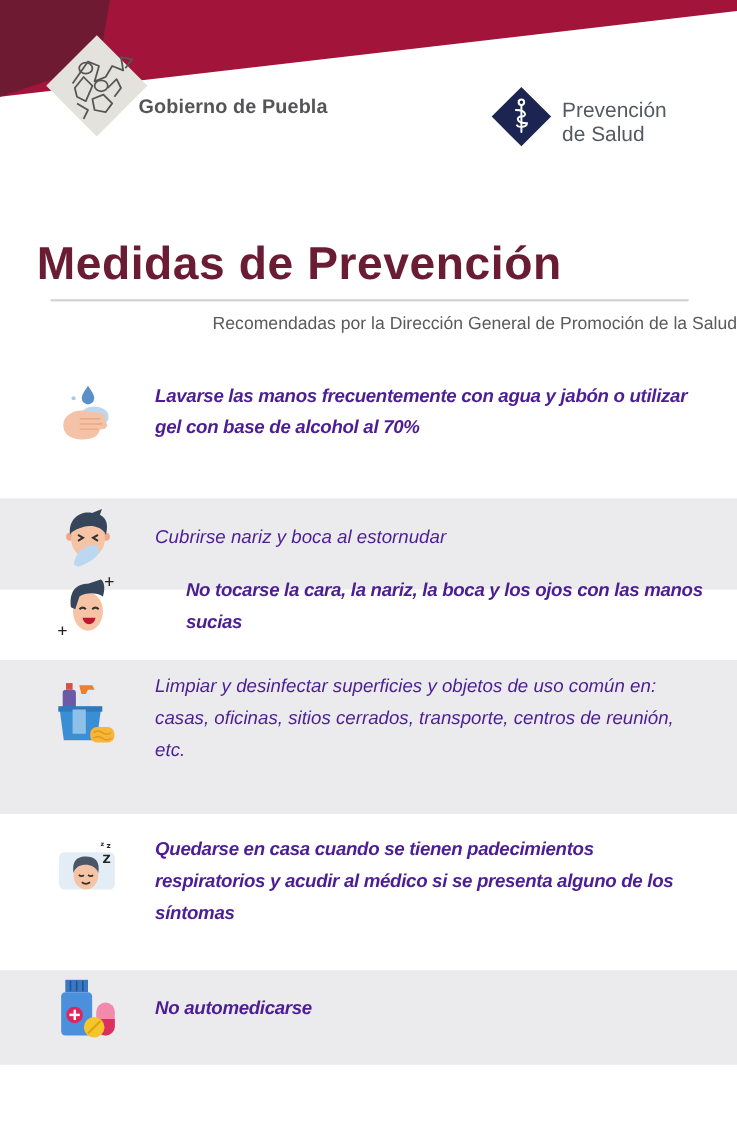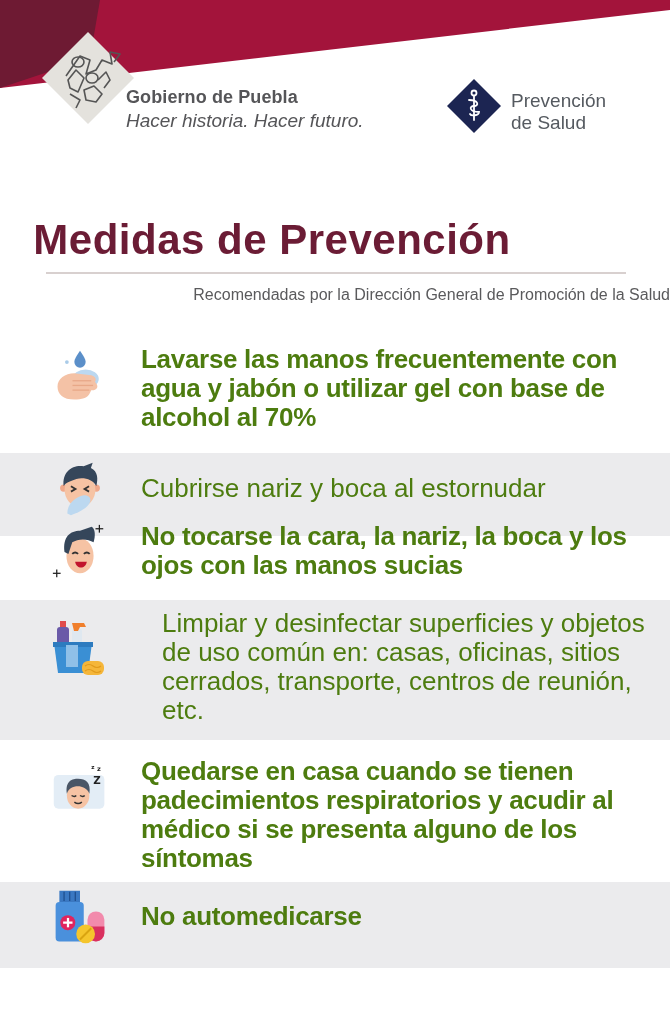--- a/index.html
+++ b/index.html
@@ -22,21 +22,21 @@
   .title-rule { position: absolute; left: 46px; width: 580px; top: 272px; height: 2px; background: #d8d0cf; }
   .subtitle {
     position: absolute; left: 0; width: 670px; top: 285px; text-align: right;
     font-size: 16px; color: #5a5a5c; line-height: 20px;
   }
   .row { position: absolute; left: 0; width: 670px; display: flex; align-items: center; }
   .row.shade { background: #ebebed; }
   .row .icon { position: absolute; left: 48px; width: 64px; display: flex; justify-content: center; align-items: center; }
   .row .text {
     position: absolute; left: 141px; width: 490px;
-    font-size: 26px; line-height: 29px; color: #4d7c0f;
+    font-size: 17px; line-height: 29px; color: #4c1d95; font-style: italic;
   }
   .row .text.bold { font-weight: bold; letter-spacing: -0.3px; }
 </style>
 </head>
 <body>
 
 <svg class="banner" viewBox="0 0 670 100" width="670" height="100">
   <polygon points="0,0 670,0 670,10 0,88" fill="#a3143b"></polygon>
   <polygon points="0,0 100,0 90,58 0,88" fill="#6e1a33"></polygon>
 </svg>
@@ -49,21 +49,20 @@
     <ellipse cx="52" cy="48" rx="6" ry="5"></ellipse>
     <path d="M28,50 L36,40 L44,48 L38,62 L30,58 Z"></path>
     <path d="M44,60 L54,56 L62,64 L56,72 L46,70 Z"></path>
     <path d="M30,64 L40,70 L36,78"></path>
     <path d="M58,50 L66,42 L70,50 L64,58"></path>
   </g>
 </svg>
 
 <div class="gob-text">
   <div class="gob-name">Gobierno de Puebla</div>
-  <div class="gob-slogan">Hacer historia. Hacer futuro.</div>
 </div>
 
 <svg class="logo-ss" viewBox="0 0 56 56">
   <polygon points="28,1 55,28 28,55 1,28" fill="#1c2552"></polygon>
   <g fill="none" stroke="#ffffff" stroke-width="1.8" stroke-linecap="round">
     <circle cx="28" cy="15" r="2.5"></circle>
     <line x1="28" y1="18" x2="28" y2="42"></line>
     <path d="M23,22 C33,22 33,28 28,28 C23,28 23,34 33,34 C33,38 25,38 24,36"></path>
   </g>
 </svg>
@@ -118,41 +117,41 @@
       <path d="M36,34 q3,-3 6,0" stroke="#333" stroke-width="2" fill="none"></path>
       <path d="M27,42 C28,50 38,50 39,42Z" fill="#c1142e"></path>
       <g stroke="#222" stroke-width="1.3">
         <line x1="52" y1="4" x2="52" y2="12"></line>
           <line x1="48" y1="8" x2="56" y2="8"></line>
         <line x1="8" y1="50" x2="8" y2="58"></line>
           <line x1="4" y1="54" x2="12" y2="54"></line>
       </g>
     </svg>
   </div>
-  <div class="text bold" style="top:14px;">No tocarse la cara, la nariz, la boca y los ojos con las manos sucias</div>
+  <div class="text bold" style="top:14px;margin-left:28px;">No tocarse la cara, la nariz, la boca y los ojos con las manos sucias</div>
 </div>
 
 <div class="row shade" style="top:600px;height:140px;">
   <div class="icon" style="top:12px;height:70px;">
     <svg viewBox="0 0 64 64" width="64" height="64">
       <rect x="12" y="6" width="6" height="6" fill="#e04b4b"></rect>
       <rect x="9" y="12" width="12" height="18" rx="3" fill="#6a5aa8"></rect>
       <rect x="24" y="14" width="10" height="16" rx="2" fill="#dfe8f0"></rect>
       <path d="M24,8 L36,8 L38,12 L32,12 L30,16 L26,16Z" fill="#f07f2c"></path>
       <path d="M6,28 L44,28 L40,58 L10,58Z" fill="#3a8fd4"></path>
       <rect x="5" y="27" width="40" height="5" fill="#2d7bbf"></rect>
       <path d="M18,30 L30,30 L30,52 L18,52Z" fill="#8fc0e8"></path>
       <rect x="34" y="46" width="22" height="14" rx="6" fill="#f5b63a"></rect>
       <g stroke="#e09a1c" stroke-width="1.2" fill="none">
         <path d="M37,51 q4,-3 8,0 q4,3 8,0"></path>
           <path d="M37,56 q4,-3 8,0 q4,3 8,0"></path>
       </g>
     </svg>
   </div>
-  <div class="text" style="top:9px;margin-left:21px;">Limpiar y desinfectar superficies y objetos de uso común en: casas, oficinas, sitios cerrados, transporte, centros de reunión, etc.</div>
+  <div class="text" style="top:9px;">Limpiar y desinfectar superficies y objetos de uso común en: casas, oficinas, sitios cerrados, transporte, centros de reunión, etc.</div>
 </div>
 
 <div class="row" style="top:740px;height:142px;">
   <div class="icon" style="top:18px;height:60px;">
     <svg viewBox="0 0 64 64" width="60" height="60">
       <rect x="4" y="18" width="54" height="36" rx="5" fill="#e3edf6"></rect>
       <ellipse cx="30" cy="40" rx="12" ry="14" fill="#f6c3a4"></ellipse>
       <path d="M18,38 C16,24 24,22 30,22 C38,22 44,26 42,38 C40,32 34,30 30,30 C24,30 20,32 18,38Z" fill="#4a5666"></path>
       <path d="M23,40 q3,2 5,0" stroke="#333" stroke-width="1.6" fill="none"></path>
       <path d="M32,40 q3,2 5,0" stroke="#333" stroke-width="1.6" fill="none"></path>

